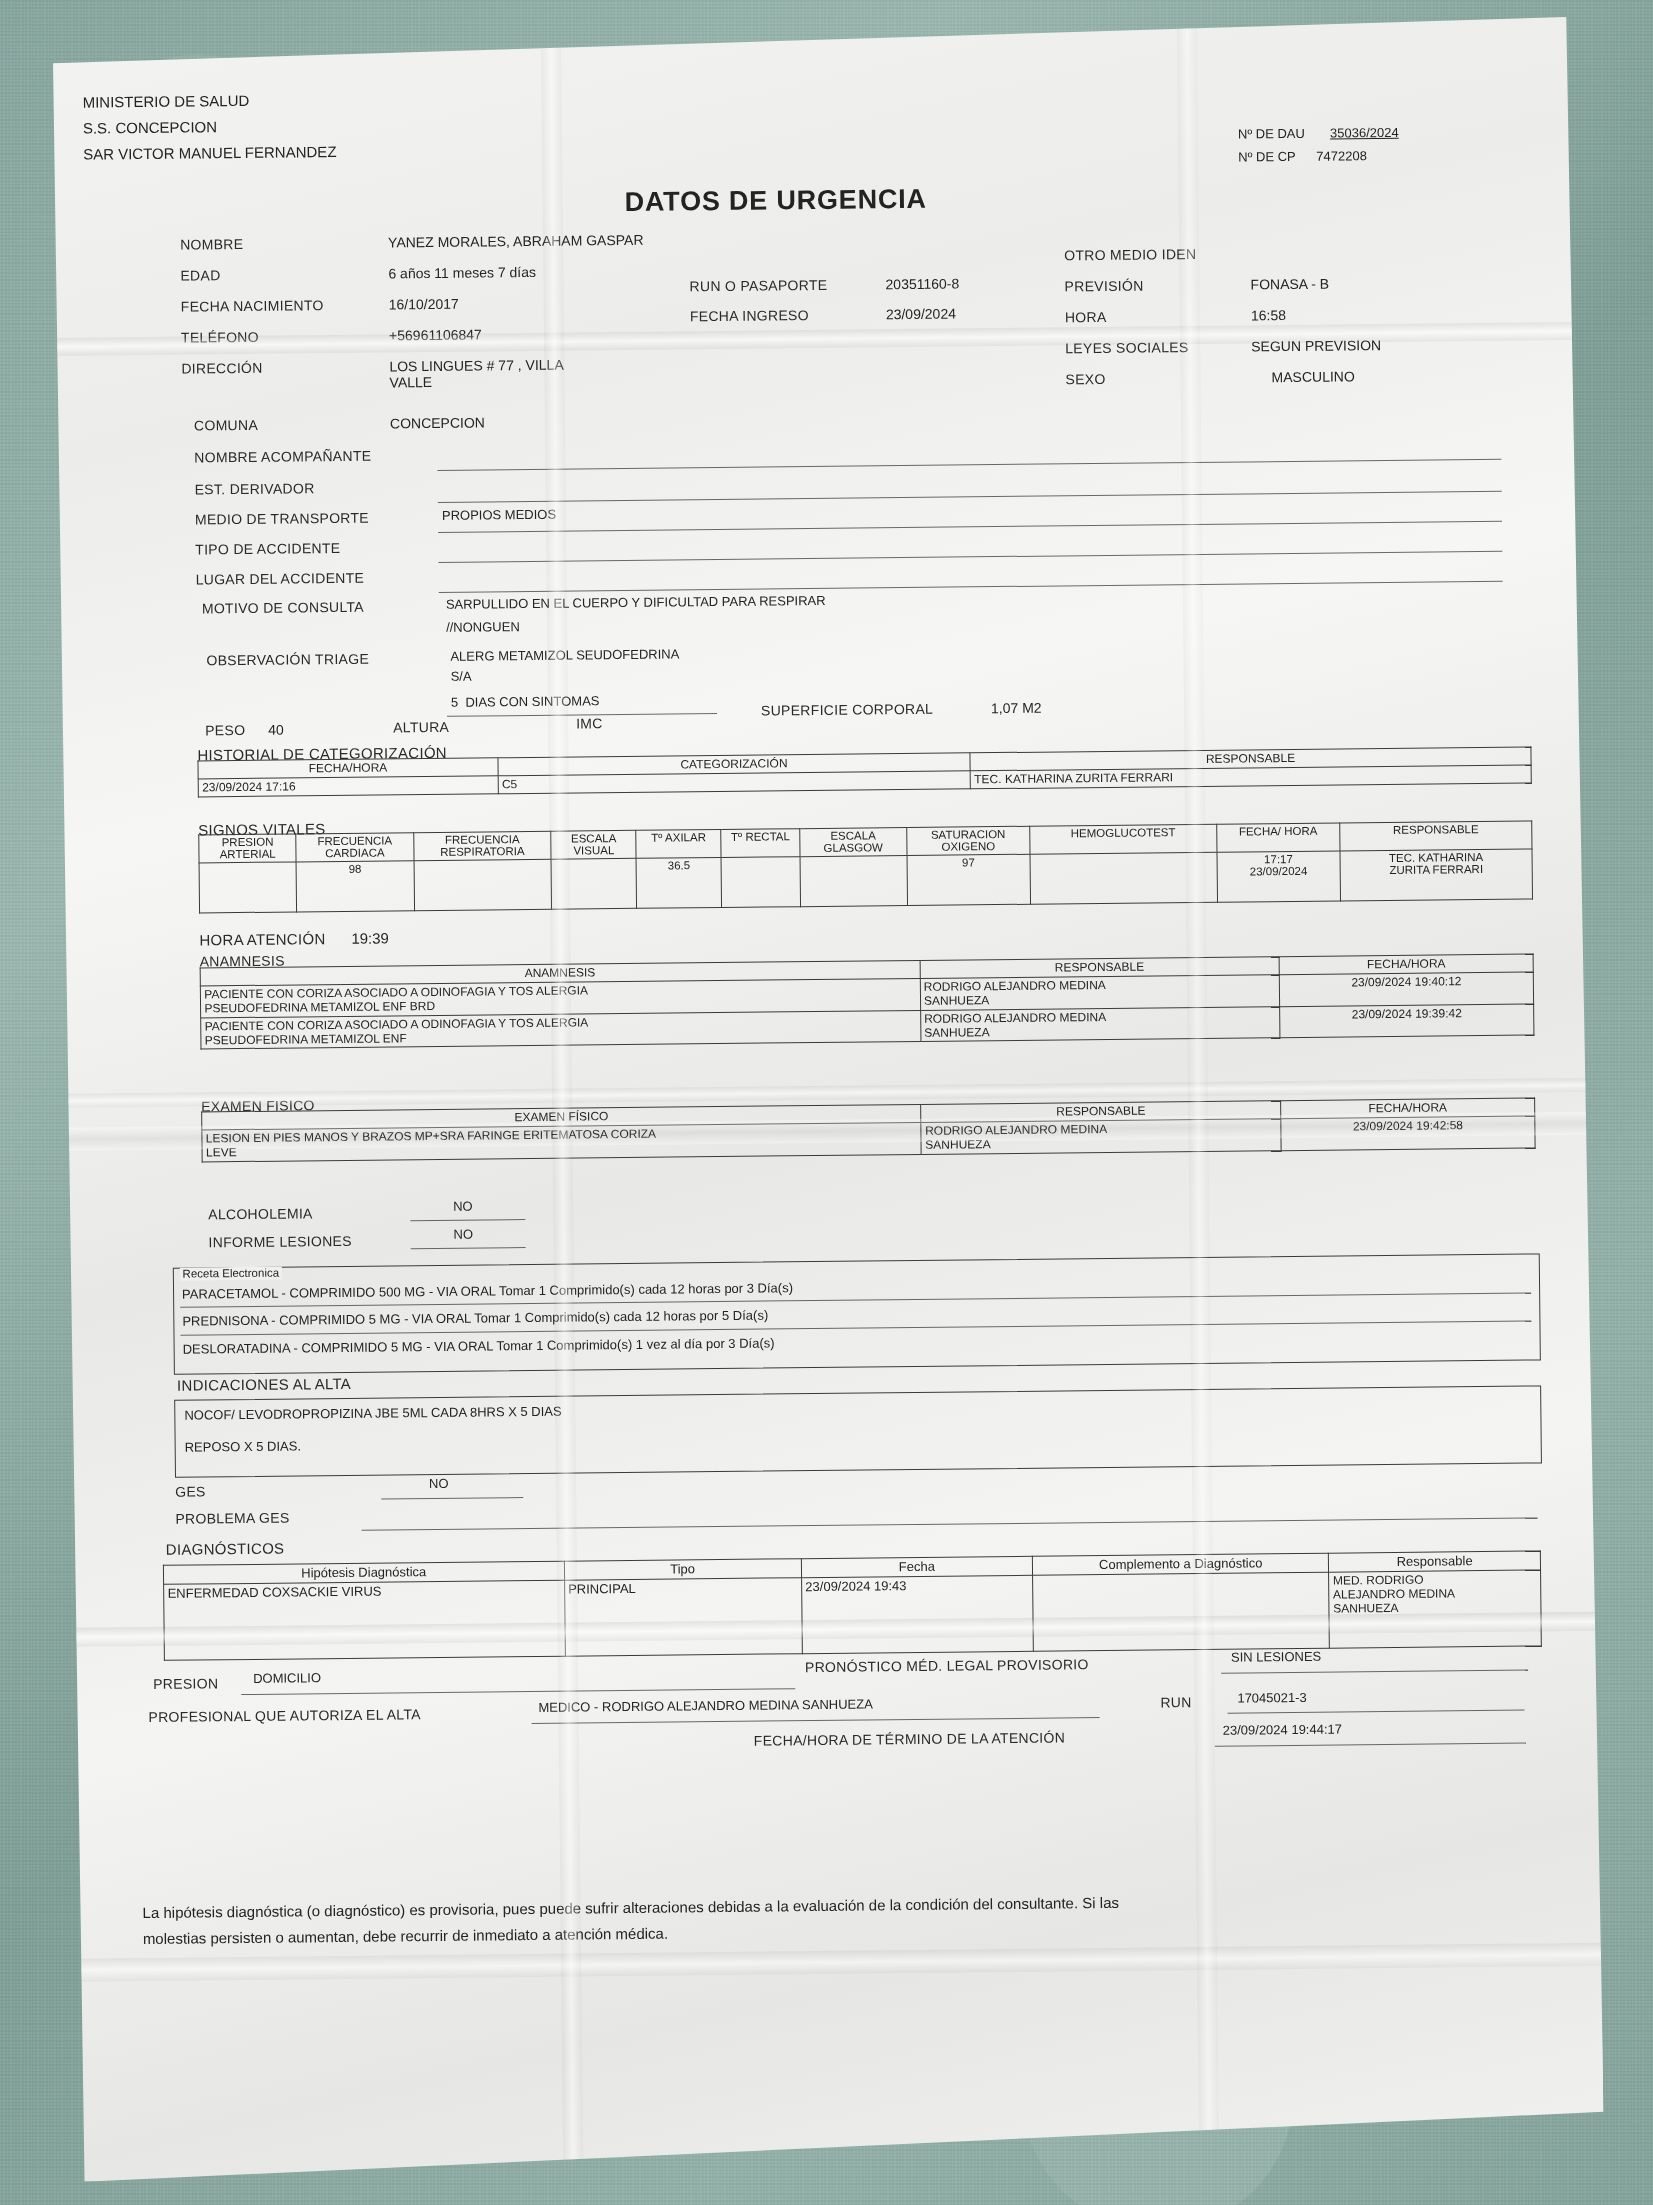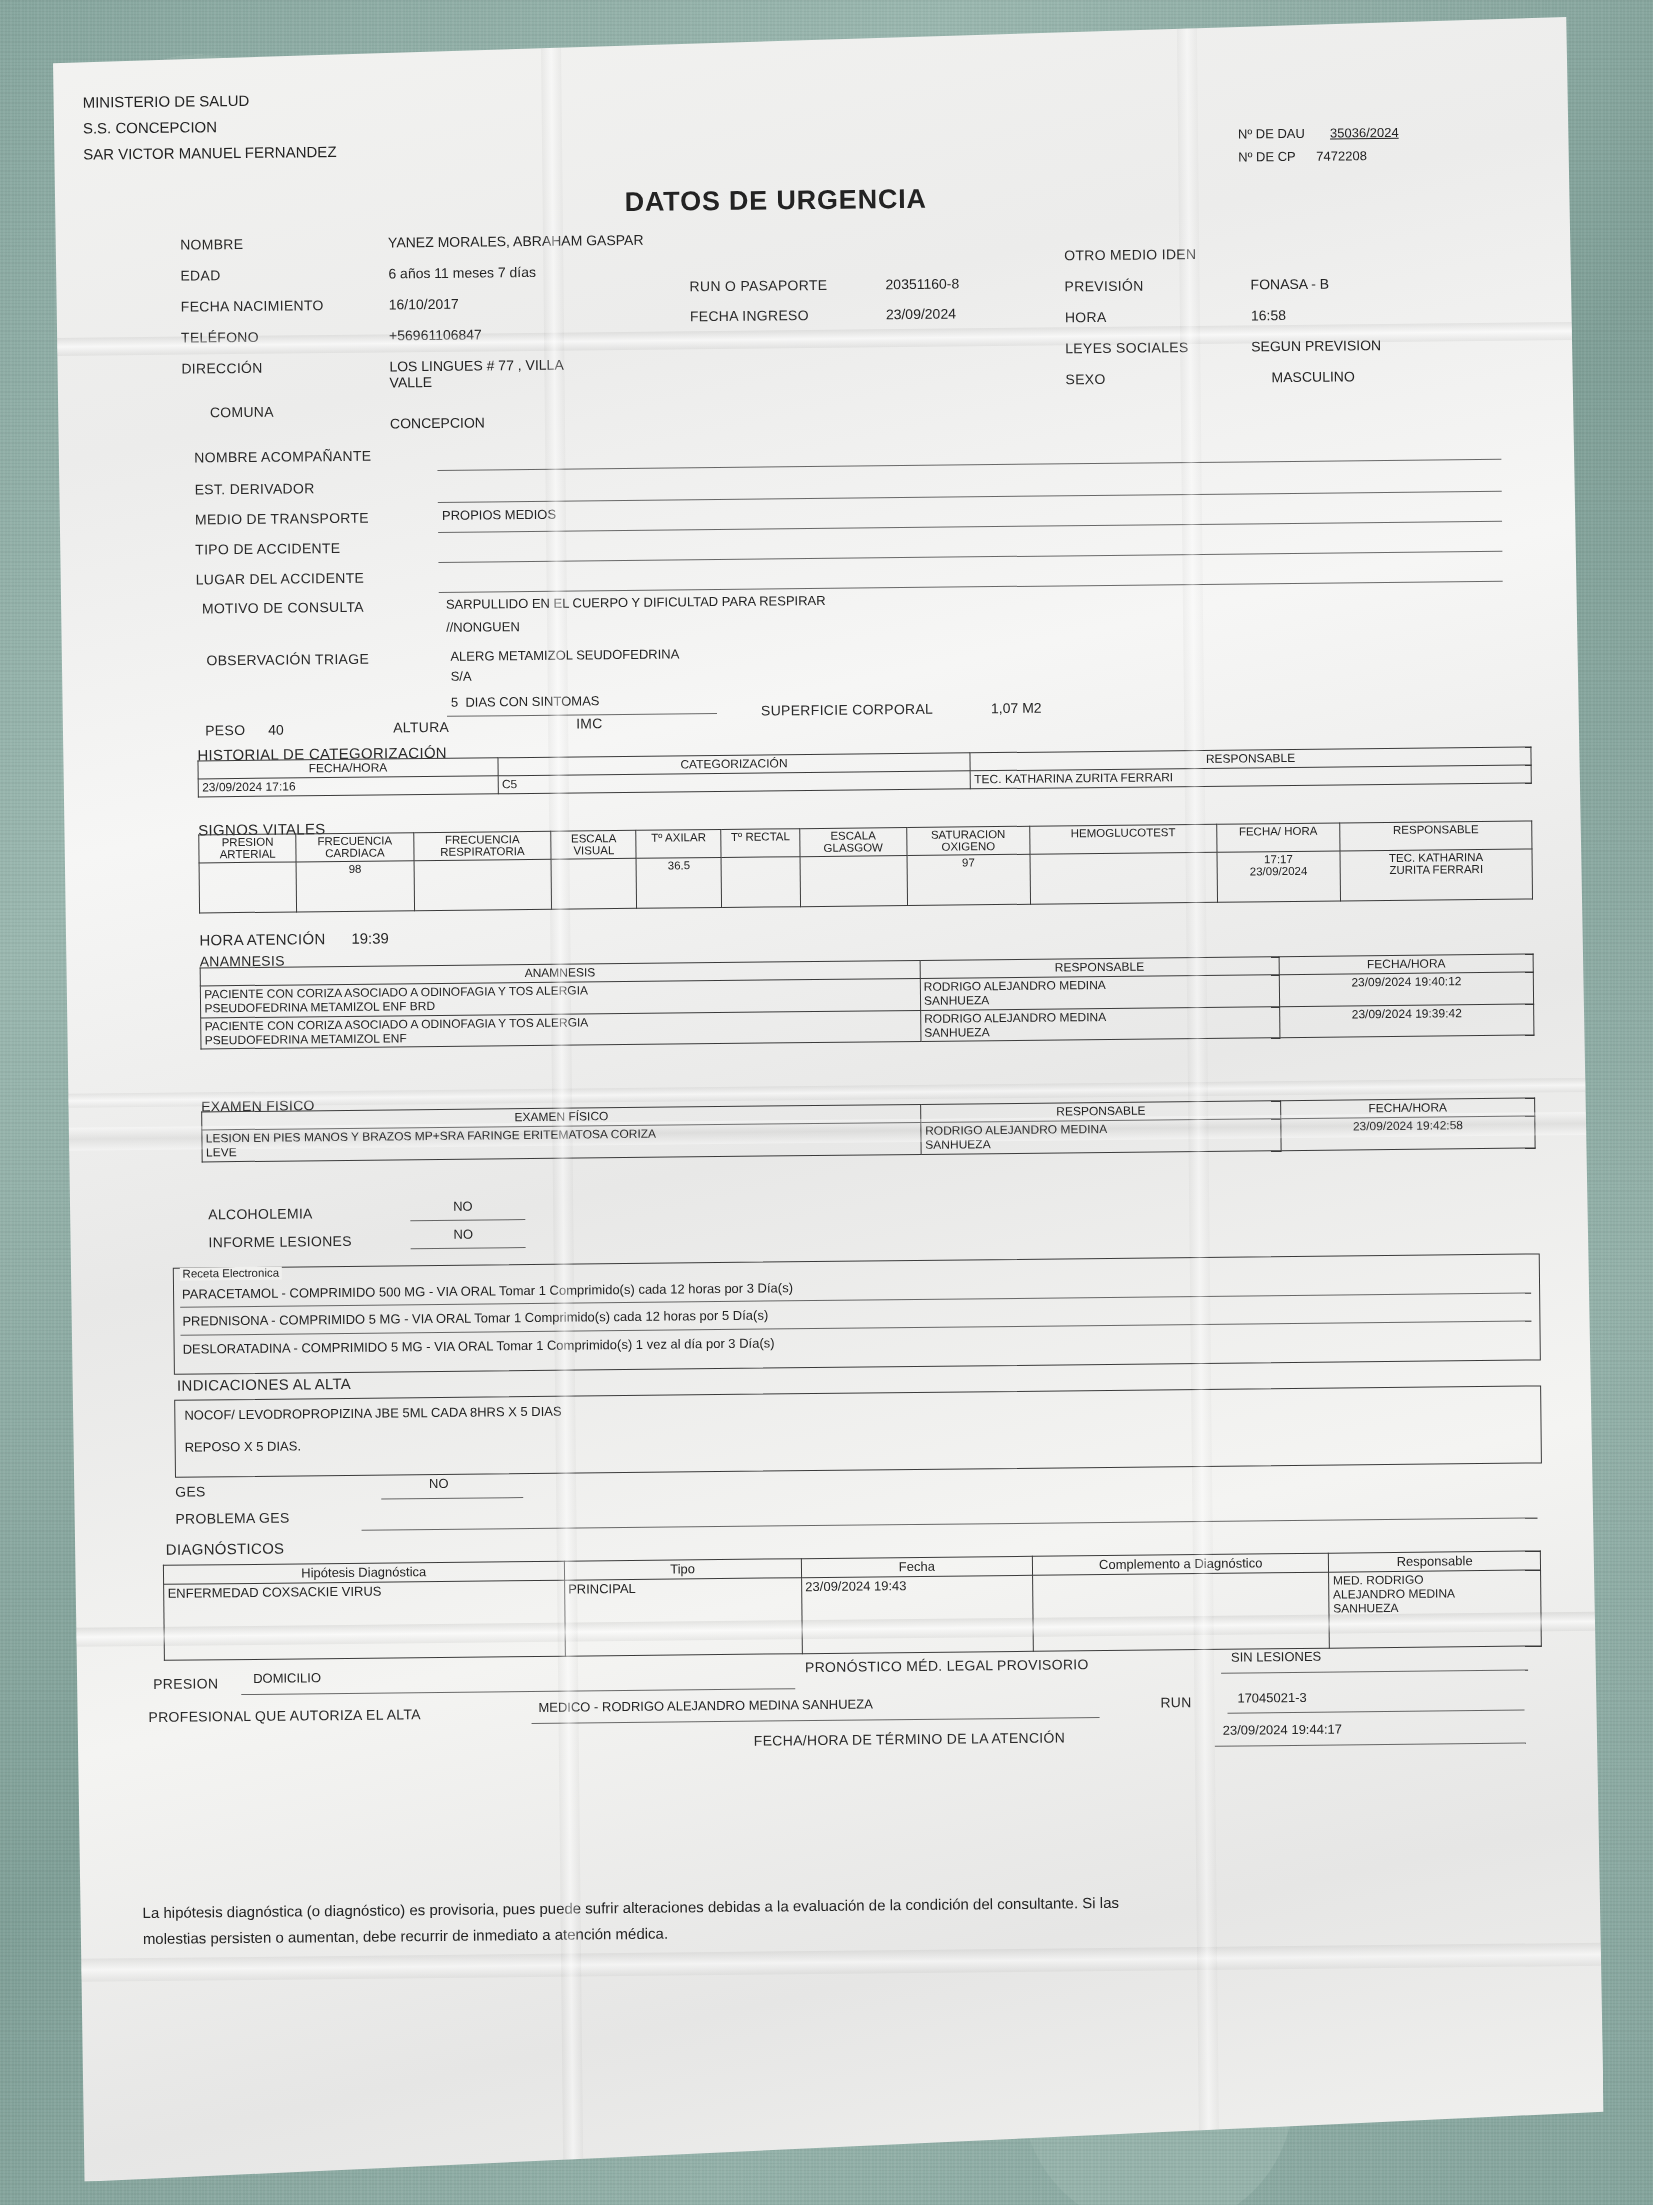--- a/index.html
+++ b/index.html
@@ -95,21 +95,21 @@
     <div class="t lbl" style="left:150px;top:280px;">FECHA NACIMIENTO</div>
     <div class="t val" style="left:358px;top:280px;">16/10/2017</div>
 
     <div class="t lbl" style="left:150px;top:311px;">TELÉFONO</div>
     <div class="t val" style="left:358px;top:311px;">+56961106847</div>
 
     <div class="t lbl" style="left:150px;top:342px;">DIRECCIÓN</div>
     <div class="t val" style="left:358px;top:342px;">LOS LINGUES # 77 , VILLA
 VALLE</div>
 
-    <div class="t lbl" style="left:162px;top:386px;margin-left:16px;">COMUNA</div>
+    <div class="t lbl" style="left:162px;top:399px;">COMUNA</div>
     <div class="t val" style="left:358px;top:399px;">CONCEPCION</div>
 
     <div class="t lbl" style="left:659px;top:265px;">RUN O PASAPORTE</div>
     <div class="t val" style="left:855px;top:265px;">20351160-8</div>
     <div class="t lbl" style="left:659px;top:295px;">FECHA INGRESO</div>
     <div class="t val" style="left:855px;top:295px;">23/09/2024</div>
 
     <div class="t lbl" style="left:1034px;top:238px;">OTRO MEDIO IDEN</div>
     <div class="t lbl" style="left:1034px;top:269px;">PREVISIÓN</div>
     <div class="t val" style="left:1220px;top:269px;">FONASA - B</div>

